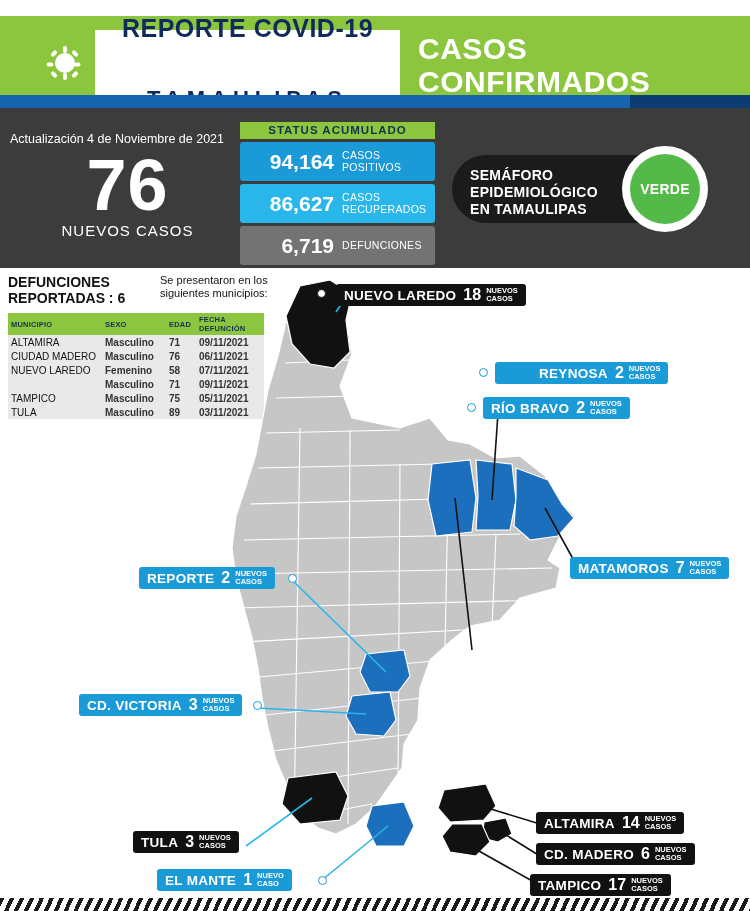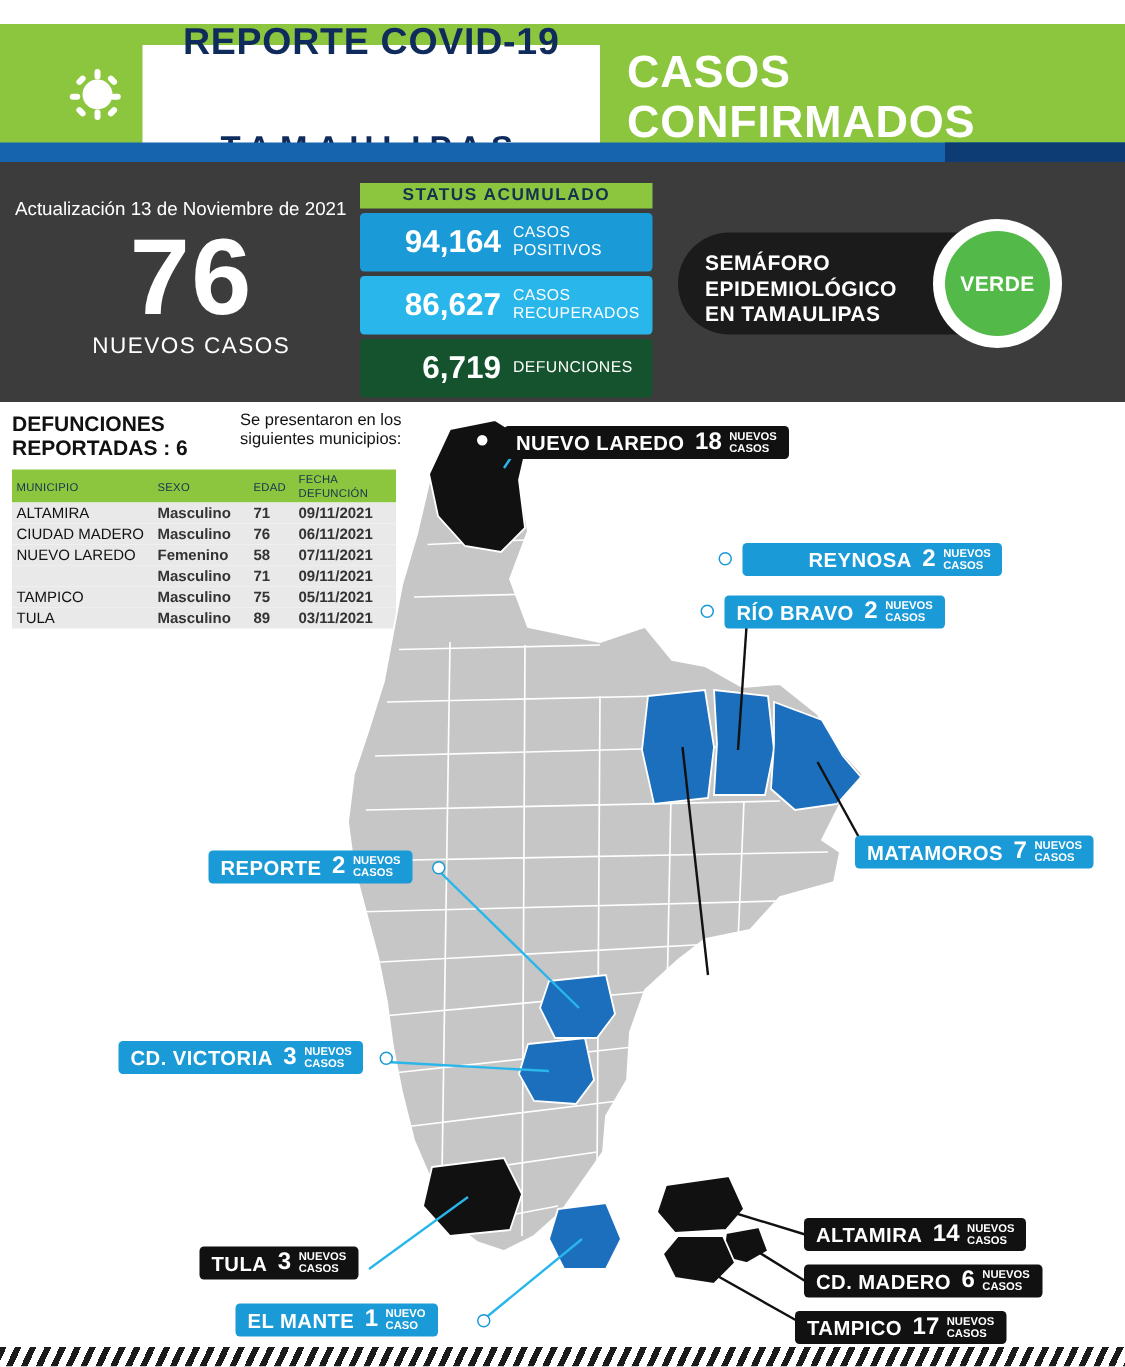--- a/index.html
+++ b/index.html
@@ -66,21 +66,21 @@
     position:absolute;left:240px;top:122px;width:195px;height:17px;background:#8cc63f;
     color:#13324f;font-size:11.5px;font-weight:bold;text-align:center;line-height:17px;
     letter-spacing:1px;
   }
   .stat-row{
     position:absolute;left:240px;width:195px;height:39px;border-radius:3px;
     display:flex;align-items:center;
   }
   .stat-row.s1{top:142px;background:#1a9ad7;}
   .stat-row.s2{top:184px;background:#29b6ea;}
-  .stat-row.s3{top:226px;background:#14532d;}
+  .stat-row.s3{top:226px;background:#737373;}
   .stat-row .val{
     color:#ffffff;font-weight:bold;font-size:21px;margin-left:14px;min-width:80px;text-align:right;
   }
   .stat-row .lbl{
     color:#ffffff;font-size:10.5px;margin-left:8px;line-height:11.5px;letter-spacing:0.3px;
   }
   .sem-box{
     position:absolute;left:452px;top:155px;width:230px;height:68px;background:#1b1b1b;
     border-radius:34px;
   }
@@ -105,21 +105,21 @@
   .deaths-sub{
     position:absolute;left:160px;top:274px;color:#111111;font-size:11px;line-height:13px;
     width:110px;
   }
   .tbl{
     position:absolute;left:8px;top:313px;width:256px;border-collapse:collapse;
     font-size:10px;
   }
   .tbl th{
     background:#8cc63f;color:#13324f;font-size:7.5px;text-align:left;padding:2px 3px;
-    font-weight:normal;letter-spacing:0.2px;
+    font-weight:bold;letter-spacing:0.2px;
   }
   .tbl td{
     background:#e9e9e9;color:#111111;padding:1.5px 3px;font-size:10px;
   }
   .tbl td.c2{color:#333;font-weight:bold;}
   
   .map-wrap{position:absolute;left:0;top:268px;width:750px;height:630px;}
   
   .callout{
     position:absolute;background:#1a9ad7;color:#ffffff;border-radius:3px;
@@ -166,21 +166,21 @@
   <div class="header-right">
     <div>CASOS</div>
     <div>CONFIRMADOS</div>
   </div>
 </div>
 <div class="blue-strip">
   <div class="dark"></div>
 </div>
 
 <div class="band"></div>
-<div class="update-text">Actualización 13 de Noviembre de 2021</div>
+<div class="update-text">Actualización 4 de Noviembre de 2021</div>
 
 <div class="big-number">
   <div class="num">76</div>
   <div class="cap">NUEVOS CASOS</div>
 </div>
 
 <div class="status-title">STATUS ACUMULADO</div>
 
 <div class="stat-row s1">
   <div class="val">94,164</div>

